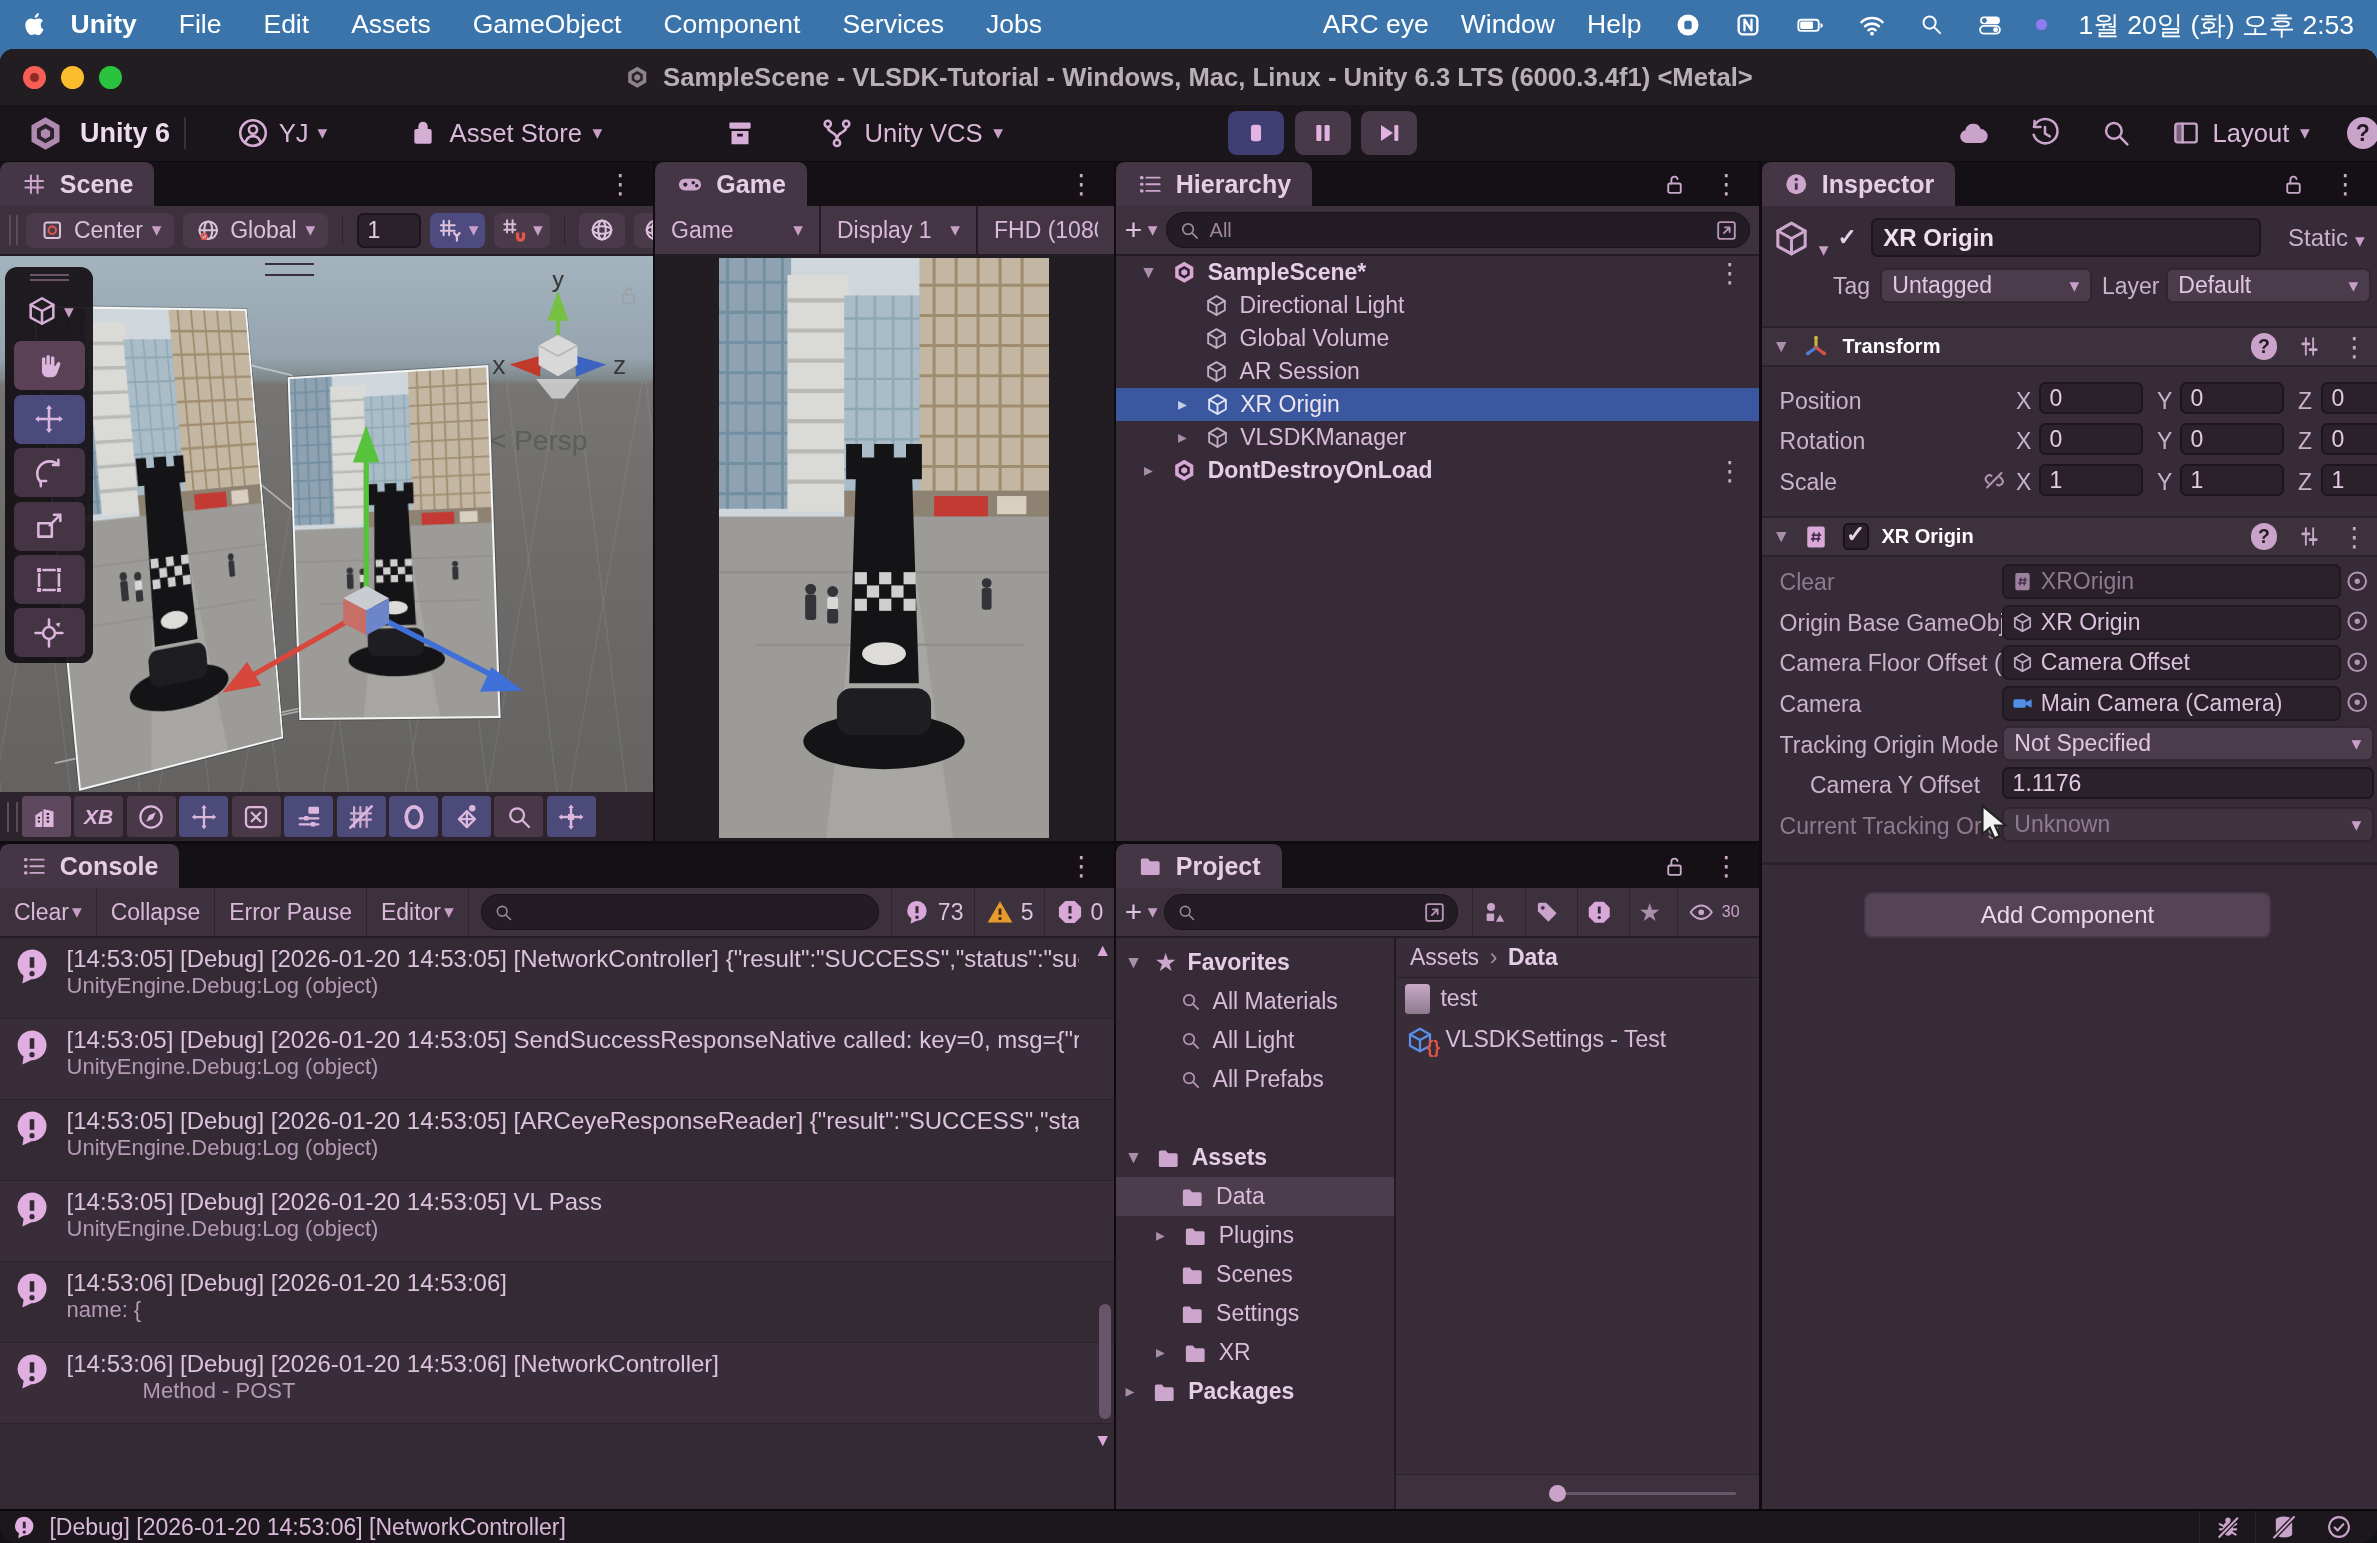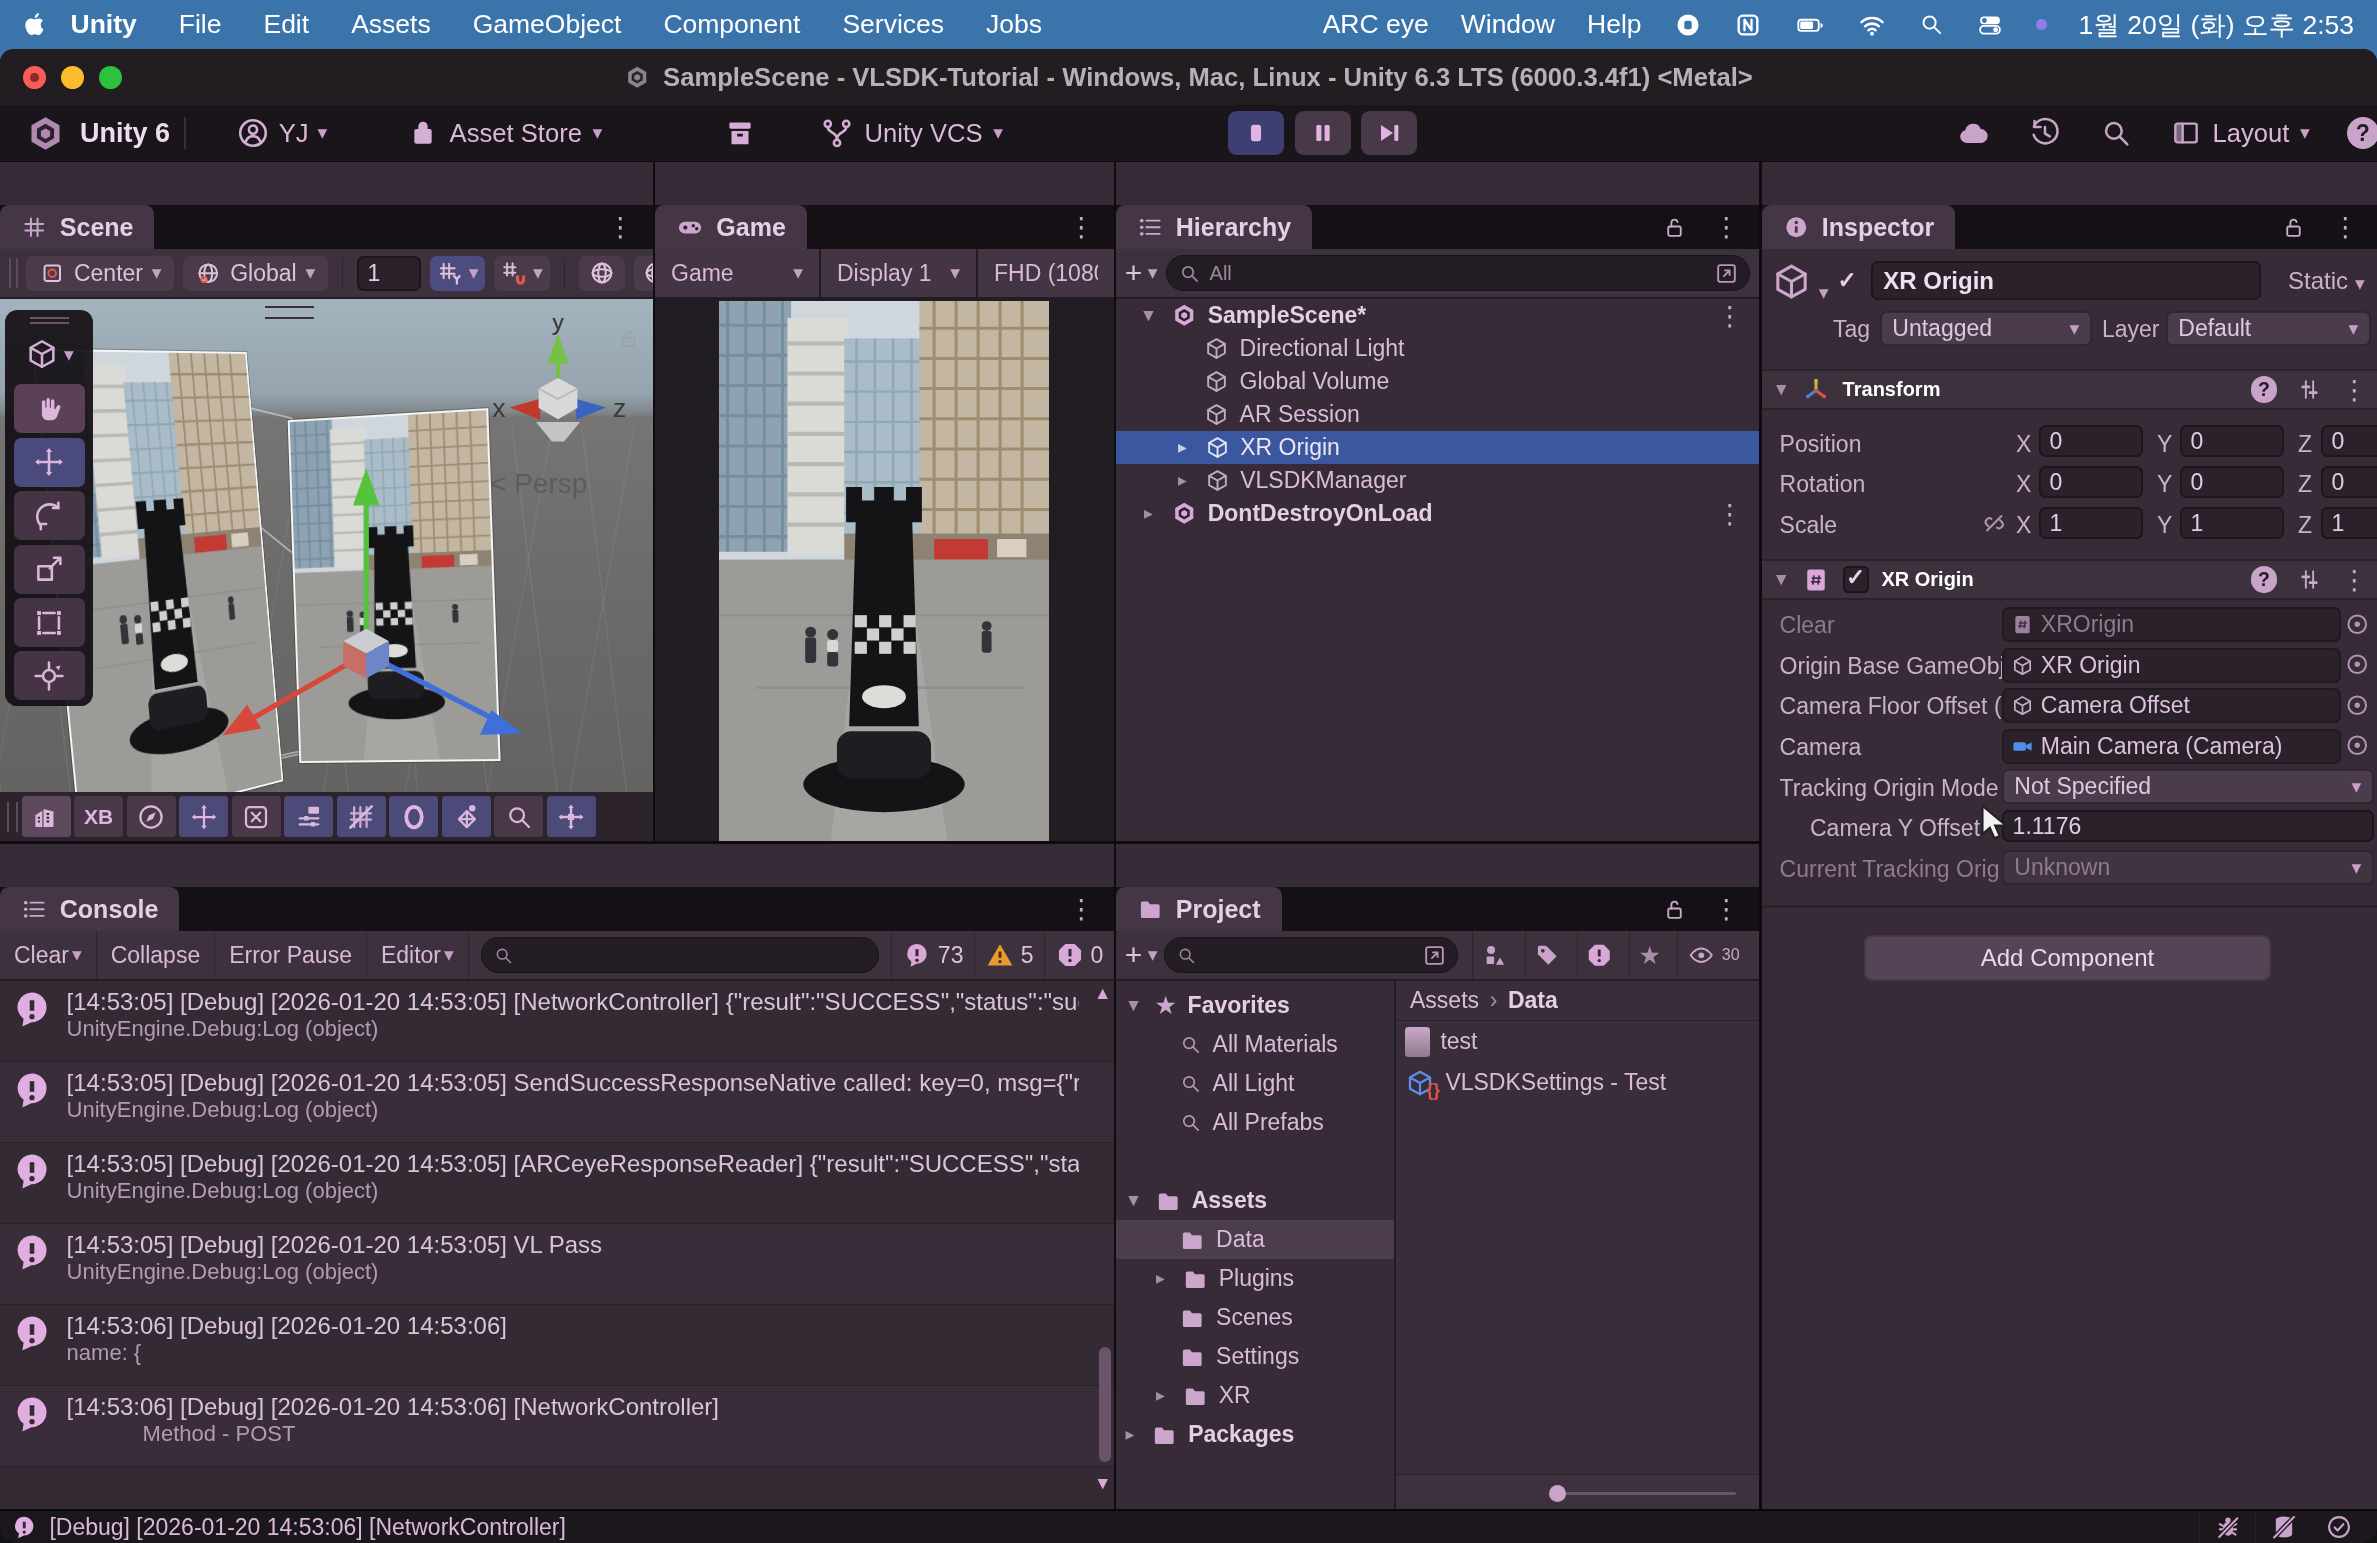--- a/index.html
+++ b/index.html
@@ -36,21 +36,21 @@
   .tbsep{width:1.8px;height:32px;background:#3a2f3a;}
   .tblabel{font-size:25.6px;color:#d9b8d9;white-space:nowrap;}
   .arr{font-size:19.4px;color:#c79fc7;line-height:1;}
   .pbtn{width:56px;height:44px;border-radius:8.8px;background:#473947;display:flex;align-items:center;justify-content:center;color:#e2b2e2;margin-right:3.5px;}
   .pbtn.on{background:#3e3e72;}
   .qcircle{width:32px;height:32px;border-radius:50%;background:#c9a3c9;color:#241c24;display:flex;align-items:center;justify-content:center;font-size:23px;font-weight:bold;}
   .kebab{font-size:26.5px;color:#c9a9c9;letter-spacing:0;}
 
   
   .panel{position:absolute;background:#362b36;display:flex;flex-direction:column;overflow:hidden;}
-  .tabbar{height:44px;background:#151015;display:flex;align-items:stretch;flex:none;margin-top:43px;}
+  .tabbar{height:44px;background:#151015;display:flex;align-items:stretch;flex:none;}
   .tab{display:flex;align-items:center;gap:12.3px;padding:0 21px;background:#443644;border-radius:8.8px 8.8px 0 0;
     color:#e6cfe6;font-size:25px;font-weight:bold;}
   .tab .ticon{color:#cda6cd;display:flex;}
   .tabbar-right{margin-left:auto;display:flex;align-items:center;gap:26.5px;padding-right:19.4px;color:#c9a9c9;}
   .ptoolbar{height:48px;background:#3e313e;border-bottom:2.6px solid #241c24;display:flex;align-items:center;
     padding:0 8.8px;gap:8.8px;flex:none;color:#d9b8d9;}
   .pillbtn{height:35px;background:#4a3a4a;border-radius:7px;display:flex;align-items:center;gap:8.8px;padding:0 12.3px;
     font-size:23px;color:#ddc2dd;white-space:nowrap;}
   .pillbtn.blue{background:#4d4b80;}
   .searchpill{height:34px;background:#241c24;border:1.8px solid #191319;border-radius:17.6px;display:flex;align-items:center;
@@ -64,21 +64,21 @@
   .grid3d{position:absolute;left:0;right:0;top:125px;bottom:0;opacity:.5;
     background:
      repeating-linear-gradient(83deg,rgba(225,228,232,.14) 0 1.8px,transparent 1.8px 69px),
      repeating-linear-gradient(-80deg,rgba(225,228,232,.12) 0 1.8px,transparent 1.8px 81px);}
   .toolstrip{position:absolute;left:5.3px;top:10.6px;width:79px;background:rgba(20,14,20,.92);border-radius:12.3px;
     padding:7px 4.4px 5.3px;display:flex;flex-direction:column;align-items:center;gap:4.4px;color:#d5aed5;}
   .ts-handle{width:39px;height:3.5px;border-top:2.6px solid #6a546a;border-bottom:2.6px solid #6a546a;margin-bottom:5.3px;}
   .tsbtn{width:71px;height:49px;border-radius:7px;background:#443444;display:flex;align-items:center;justify-content:center;color:#dcb6dc;}
   .tsbtn.hand{background:#5a4156;}
   .tsbtn.sel{background:#4b4a7c;}
-  .scene-bottombar{height:49px;background:#2c232c;display:flex;align-items:center;gap:3.5px;padding:0 7px;flex:none;}
+  .scene-bottombar{height:49px;background:#2c232c;display:flex;align-items:center;gap:3.5px;padding:0 7px;flex:none;font-style:italic;}
   .sbb{width:49px;height:41px;border-radius:3.5px;background:#483848;display:flex;align-items:center;justify-content:center;color:#dcb6dc;font-size:21px;font-weight:bold;}
   .sbb.blue{background:#4c4a78;}
   .sbb.lit{background:#5e485e;}
   .photoplane{position:absolute;border:2.6px solid rgba(255,255,255,.75);box-shadow:0 0 0 0.9px rgba(0,0,0,.25);overflow:hidden;background:#cfd7dc;}
 
   
   .gtoolbar{height:48px;background:#3e313e;border-bottom:2.6px solid #241c24;display:flex;align-items:stretch;flex:none;}
   .gdd{display:flex;align-items:center;gap:14px;padding:0 16px;background:#443544;border-right:2.6px solid #241c24;
     font-size:23px;color:#d9b8d9;white-space:nowrap;overflow:hidden;}
   .gviewport{position:relative;flex:1;background:#221d22;overflow:hidden;}

